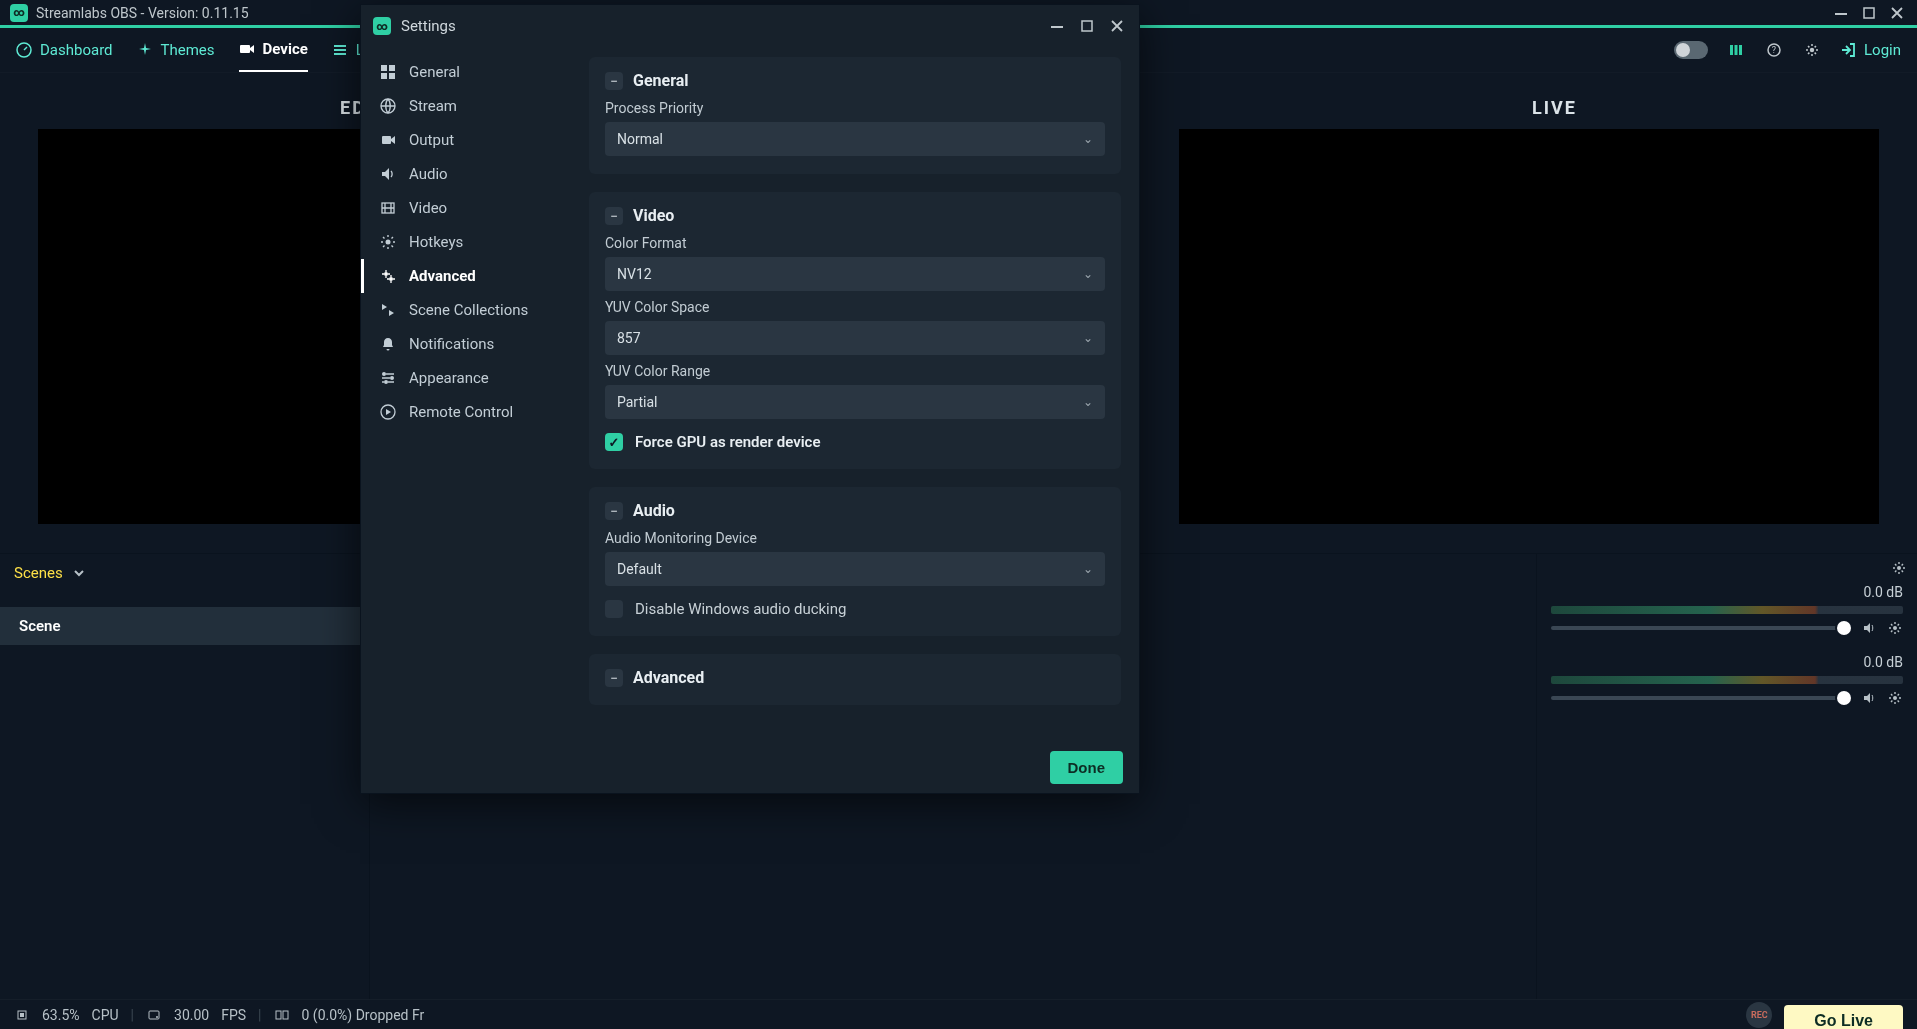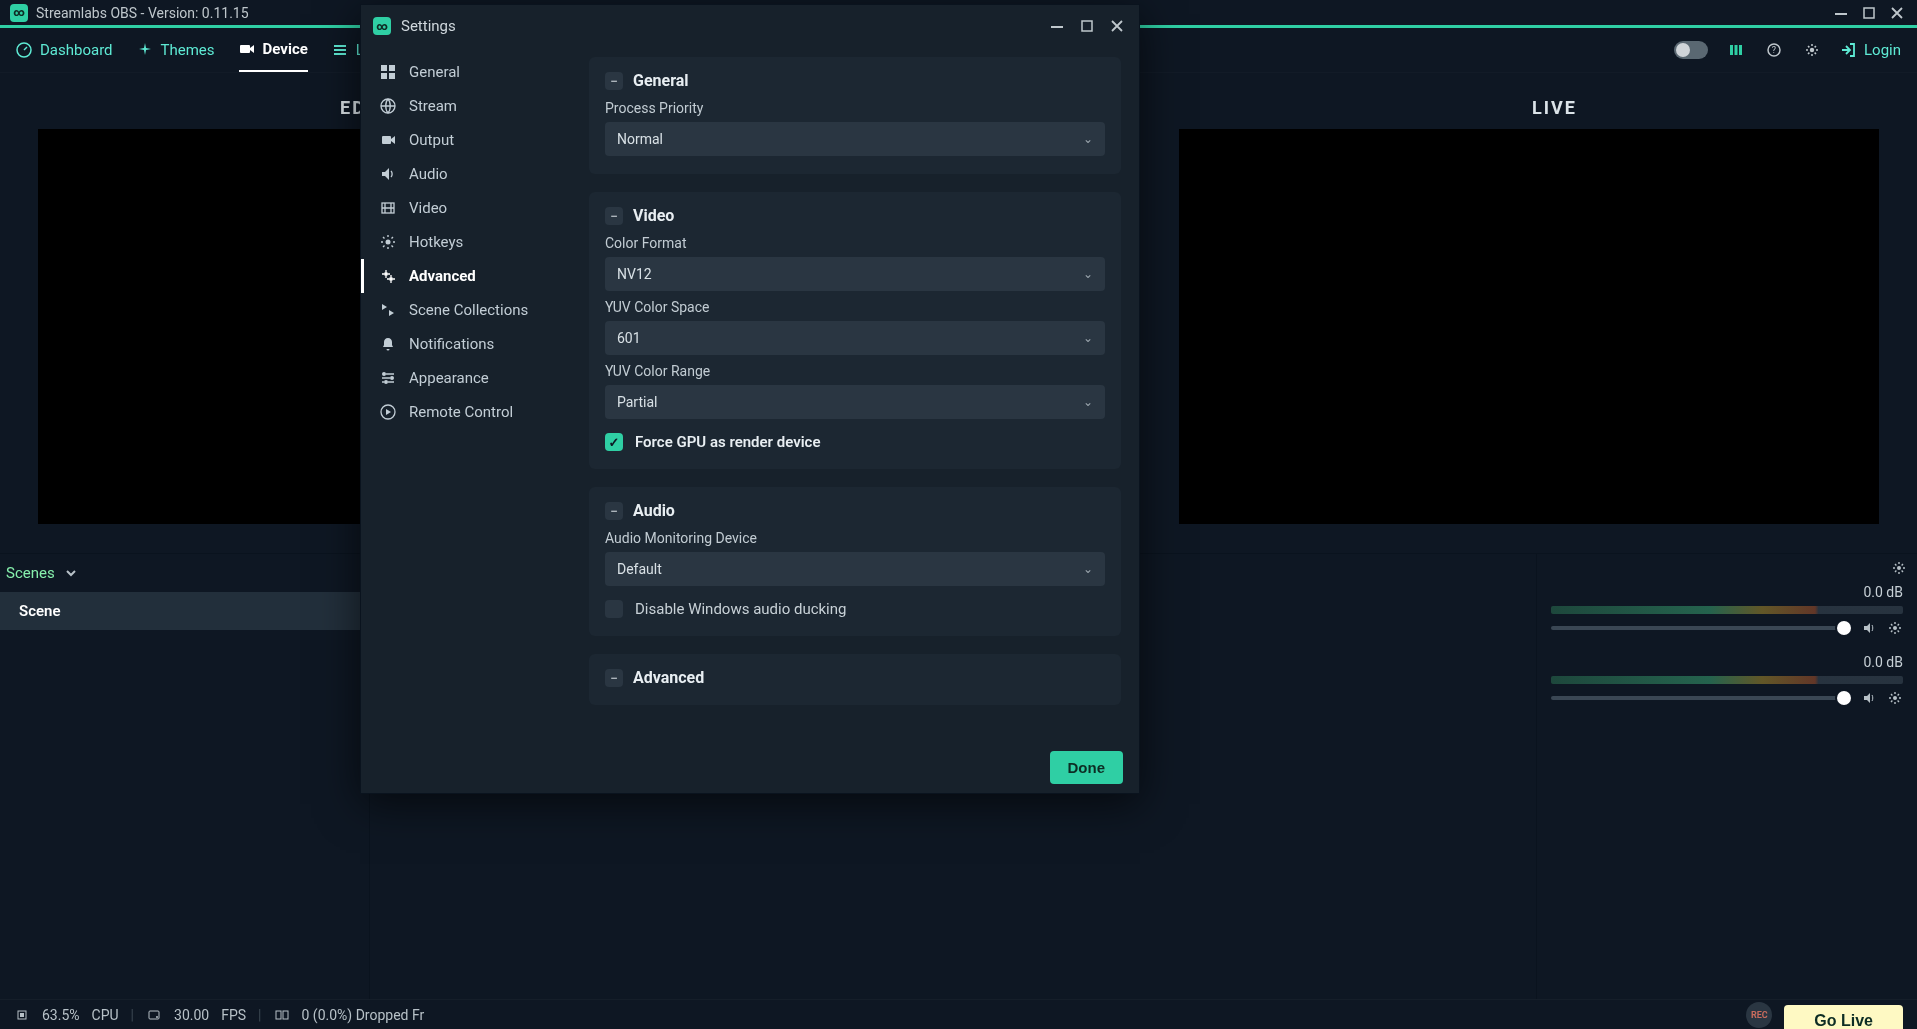--- a/index.html
+++ b/index.html
@@ -71,25 +71,25 @@
   .bottom-row {
     flex:1;
     display:flex;
     border-top:1px solid #0a131e;
   }
   .panel {
     border-right:1px solid #0a131e;
     display:flex; flex-direction:column;
   }
   .panel-header {
-    height:38px; display:flex; align-items:center; padding:0 6px; gap:8px; color:#86efac; font-size:15px;
+    height:38px; display:flex; align-items:center; padding:0 14px; gap:8px; color:#fde047; font-size:15px;
   }
   .panel-body { flex:1; overflow:hidden; }
   .scene-row {
-    padding:10px 16px; background:#222f3b; color:#fff; font-size:15px; font-weight:600; border-left:3px solid transparent;
+    padding:10px 16px; background:#222f3b; color:#fff; font-size:15px; font-weight:600; border-left:3px solid transparent;margin-top:15px;
   }
   .mixer-row { display:flex; flex-direction:column; padding:6px 14px 12px; gap:6px; }
   .mixer-db { text-align:right; color:#c7d0d6; font-size:14px; }
   .meter { height:8px; border-radius:2px; background:linear-gradient(90deg,#1f4d3f 0%, #276b52 45%, #6b5e28 60%, #6b3a28 75%, #2a3642 76%, #2a3642 100%); opacity:.9;}
   .slider-row { display:flex; align-items:center; gap:10px; }
   .slider { flex:1; height:4px; background:#3a4754; border-radius:2px; position:relative;}
   .slider::after{ content:""; position:absolute; right:0; top:-5px; width:14px; height:14px; border-radius:50%; background:#fff; box-shadow:0 0 0 2px #0e1723;}
   .small-icon { width:16px; height:16px; color:#b7c1c7; cursor:pointer; display:inline-flex; align-items:center; justify-content:center;}
   .small-icon svg { width:14px; height:14px; fill:currentColor;}
   
@@ -506,21 +506,21 @@
           <div class="collapse-btn">−</div>
           <div class="card-title">Video</div>
         </div>
         <div class="field-label">Color Format</div>
         <div class="select">
           <span>NV12</span>
           <span class="chev">⌄</span>
         </div>
         <div class="field-label">YUV Color Space</div>
         <div class="select">
-          <span>601</span>
+          <span>857</span>
           <span class="chev">⌄</span>
         </div>
         <div class="field-label">YUV Color Range</div>
         <div class="select">
           <span>Partial</span>
           <span class="chev">⌄</span>
         </div>
         <div class="checkbox-row">
           <div class="checkbox checked"></div>
           <span>Force GPU as render device</span>

